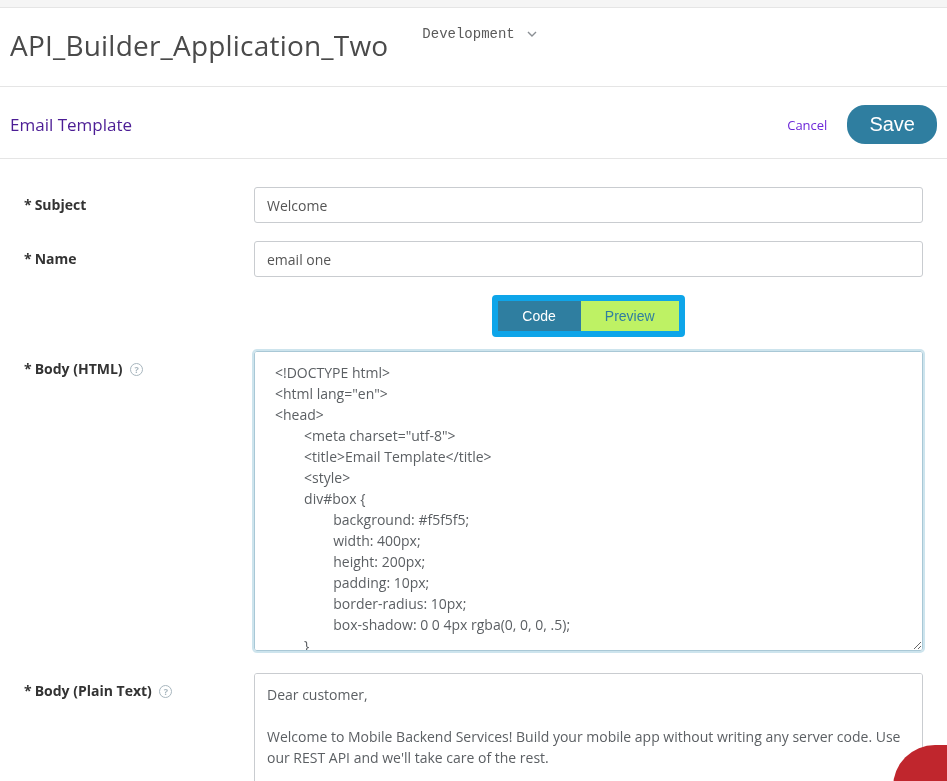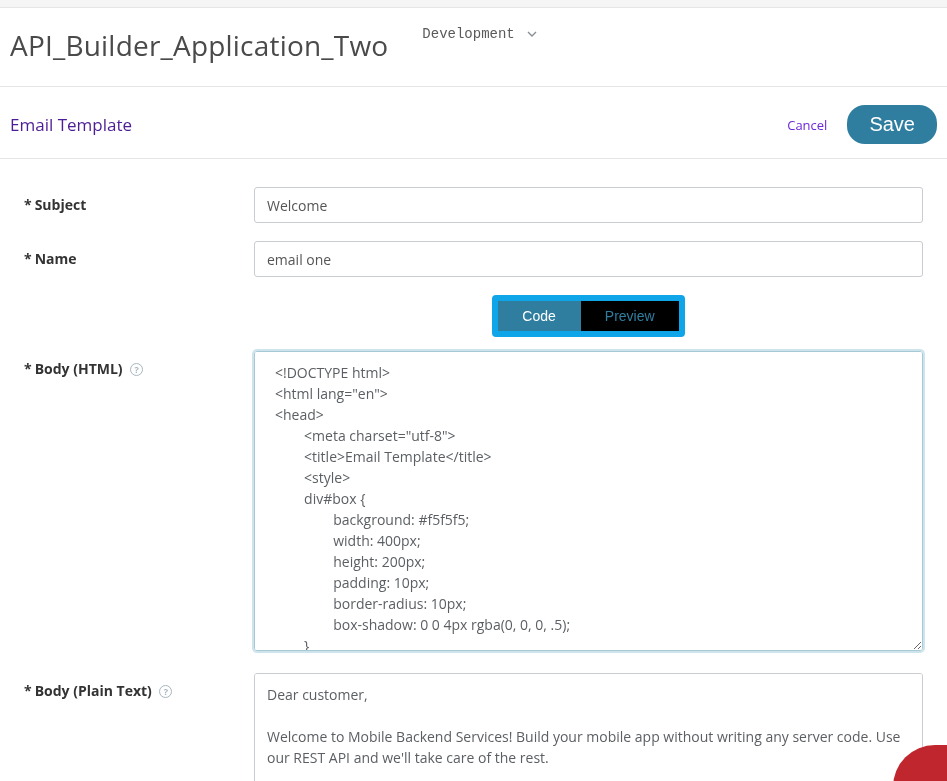--- a/index.html
+++ b/index.html
@@ -116,21 +116,21 @@
   .seg {
     display: inline-flex;
     border: 6px solid #0ea5e9;
     border-radius: 4px;
     overflow: hidden;
     justify-content: flex-end;
   }
   .seg-btn {
     padding: 7px 24px;
     font-size: 14px;
-    background: #000000;
+    background: #bef264;
     color: #2f7ea0;
     border: none;
     cursor: pointer;
   }
   .seg-btn.active {
     background: #2f7ea0;
     color: #fff;
   }
   .seg-btn + .seg-btn {
     border-left: 1px solid #2f7ea0;

